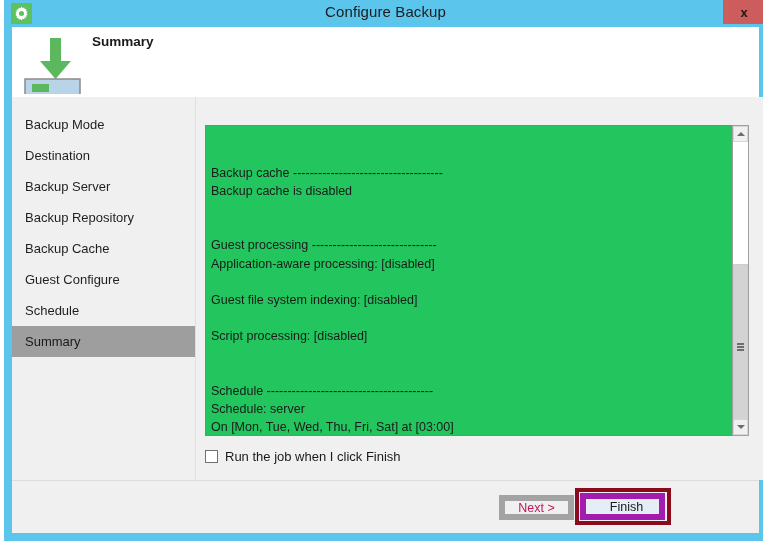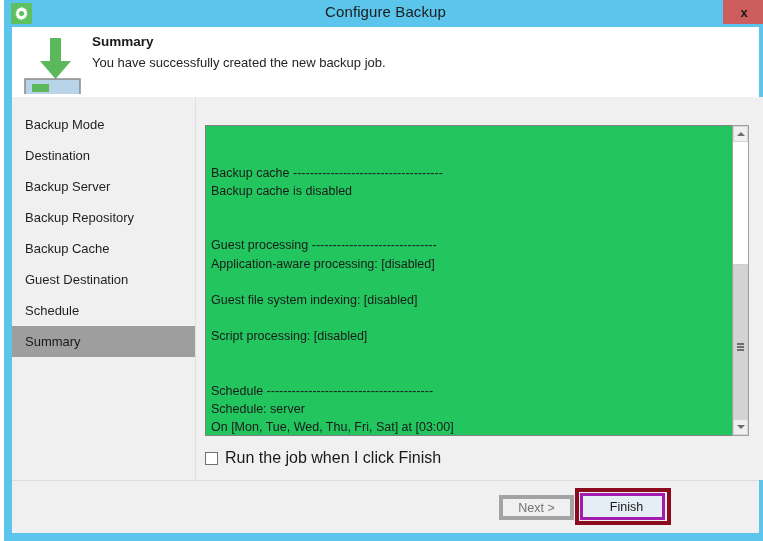--- a/index.html
+++ b/index.html
@@ -233,21 +233,21 @@
     cursor: pointer;
   }
   #run-job-checkbox {
     width: 13px; height: 13px;
     box-sizing: border-box;
     border: 1px solid #707070;
     background: #ffffff;
     margin-right: 7px;
   }
   #run-job-label {
-    font-size: 16px;
+    font-size: 13px;
     color: #1a1a1a;
   }
 
   
   #footer {
     position: absolute;
     left: 8px; top: 480px;
     width: 747px;
     height: 52px;
     background: #f0f0f0;
@@ -264,40 +264,40 @@
     display: flex;
     align-items: center;
     justify-content: center;
     cursor: pointer;
   }
   .btn.normal {
     border: 1px solid #6b6b6b;
     color: #1a1a1a;
   }
   .btn.disabled {
-    border: 4px solid #a3a3a3;
-    color: #737373;
+    border: 6px solid #a3a3a3;
+    color: #be185d;
     cursor: default;
   }
   #btn-previous { left: 398px; }
   #btn-next     { left: 487px; }
   #btn-finish-wrap {
     position: absolute;
     left: 571px; top: 488px;
     width: 96px; height: 37px;
     box-sizing: border-box;
     border: 4px solid #8a0b1e;
     background: transparent;
   }
   #btn-finish {
     position: absolute;
     left: 576px; top: 493px;
     width: 85px; height: 27px;
     box-sizing: border-box;
-    border: 3px solid #a21caf;
+    border: 6px solid #a21caf;
     background: #e6eef5;
     color: #1a1a1a;
     font-size: 12.5px;
     display: flex;
     align-items: center;
     justify-content: center;
     cursor: pointer;
     padding-left: 8px;
   }
   #btn-cancel { left: 665px; }
@@ -320,32 +320,31 @@
 
   <div id="header">
     <div id="header-icon">
       <svg width="62" height="64" viewBox="0 0 62 64">
         <path fill="#5cb85c" d="M26 8 h11 v23 h10 L31.5 49 L16 31 h10 z"></path>
         <rect x="1" y="49" width="55" height="18" fill="#b9d4e8" stroke="#8a8a8a" stroke-width="1.5"></rect>
         <rect x="8" y="54" width="17" height="8" fill="#5cb85c"></rect>
       </svg>
     </div>
     <div id="header-title">Summary</div>
-    <div id="header-subtitle">You have successfully created the new backup job.</div>
   </div>
 
   <div id="body-area">
 
     <div id="sidebar">
       <div class="nav-item">Backup Mode</div>
       <div class="nav-item">Destination</div>
       <div class="nav-item">Backup Server</div>
       <div class="nav-item">Backup Repository</div>
       <div class="nav-item">Backup Cache</div>
-      <div class="nav-item">Guest Destination</div>
+      <div class="nav-item">Guest Configure</div>
       <div class="nav-item">Schedule</div>
       <div class="nav-item active">Summary</div>
     </div>
 
     <div id="content">
       <div id="summary-label">Summary:</div>
 
       <div id="summary-box">
         <div id="summary-inner">Storage encryption: disabled
 

